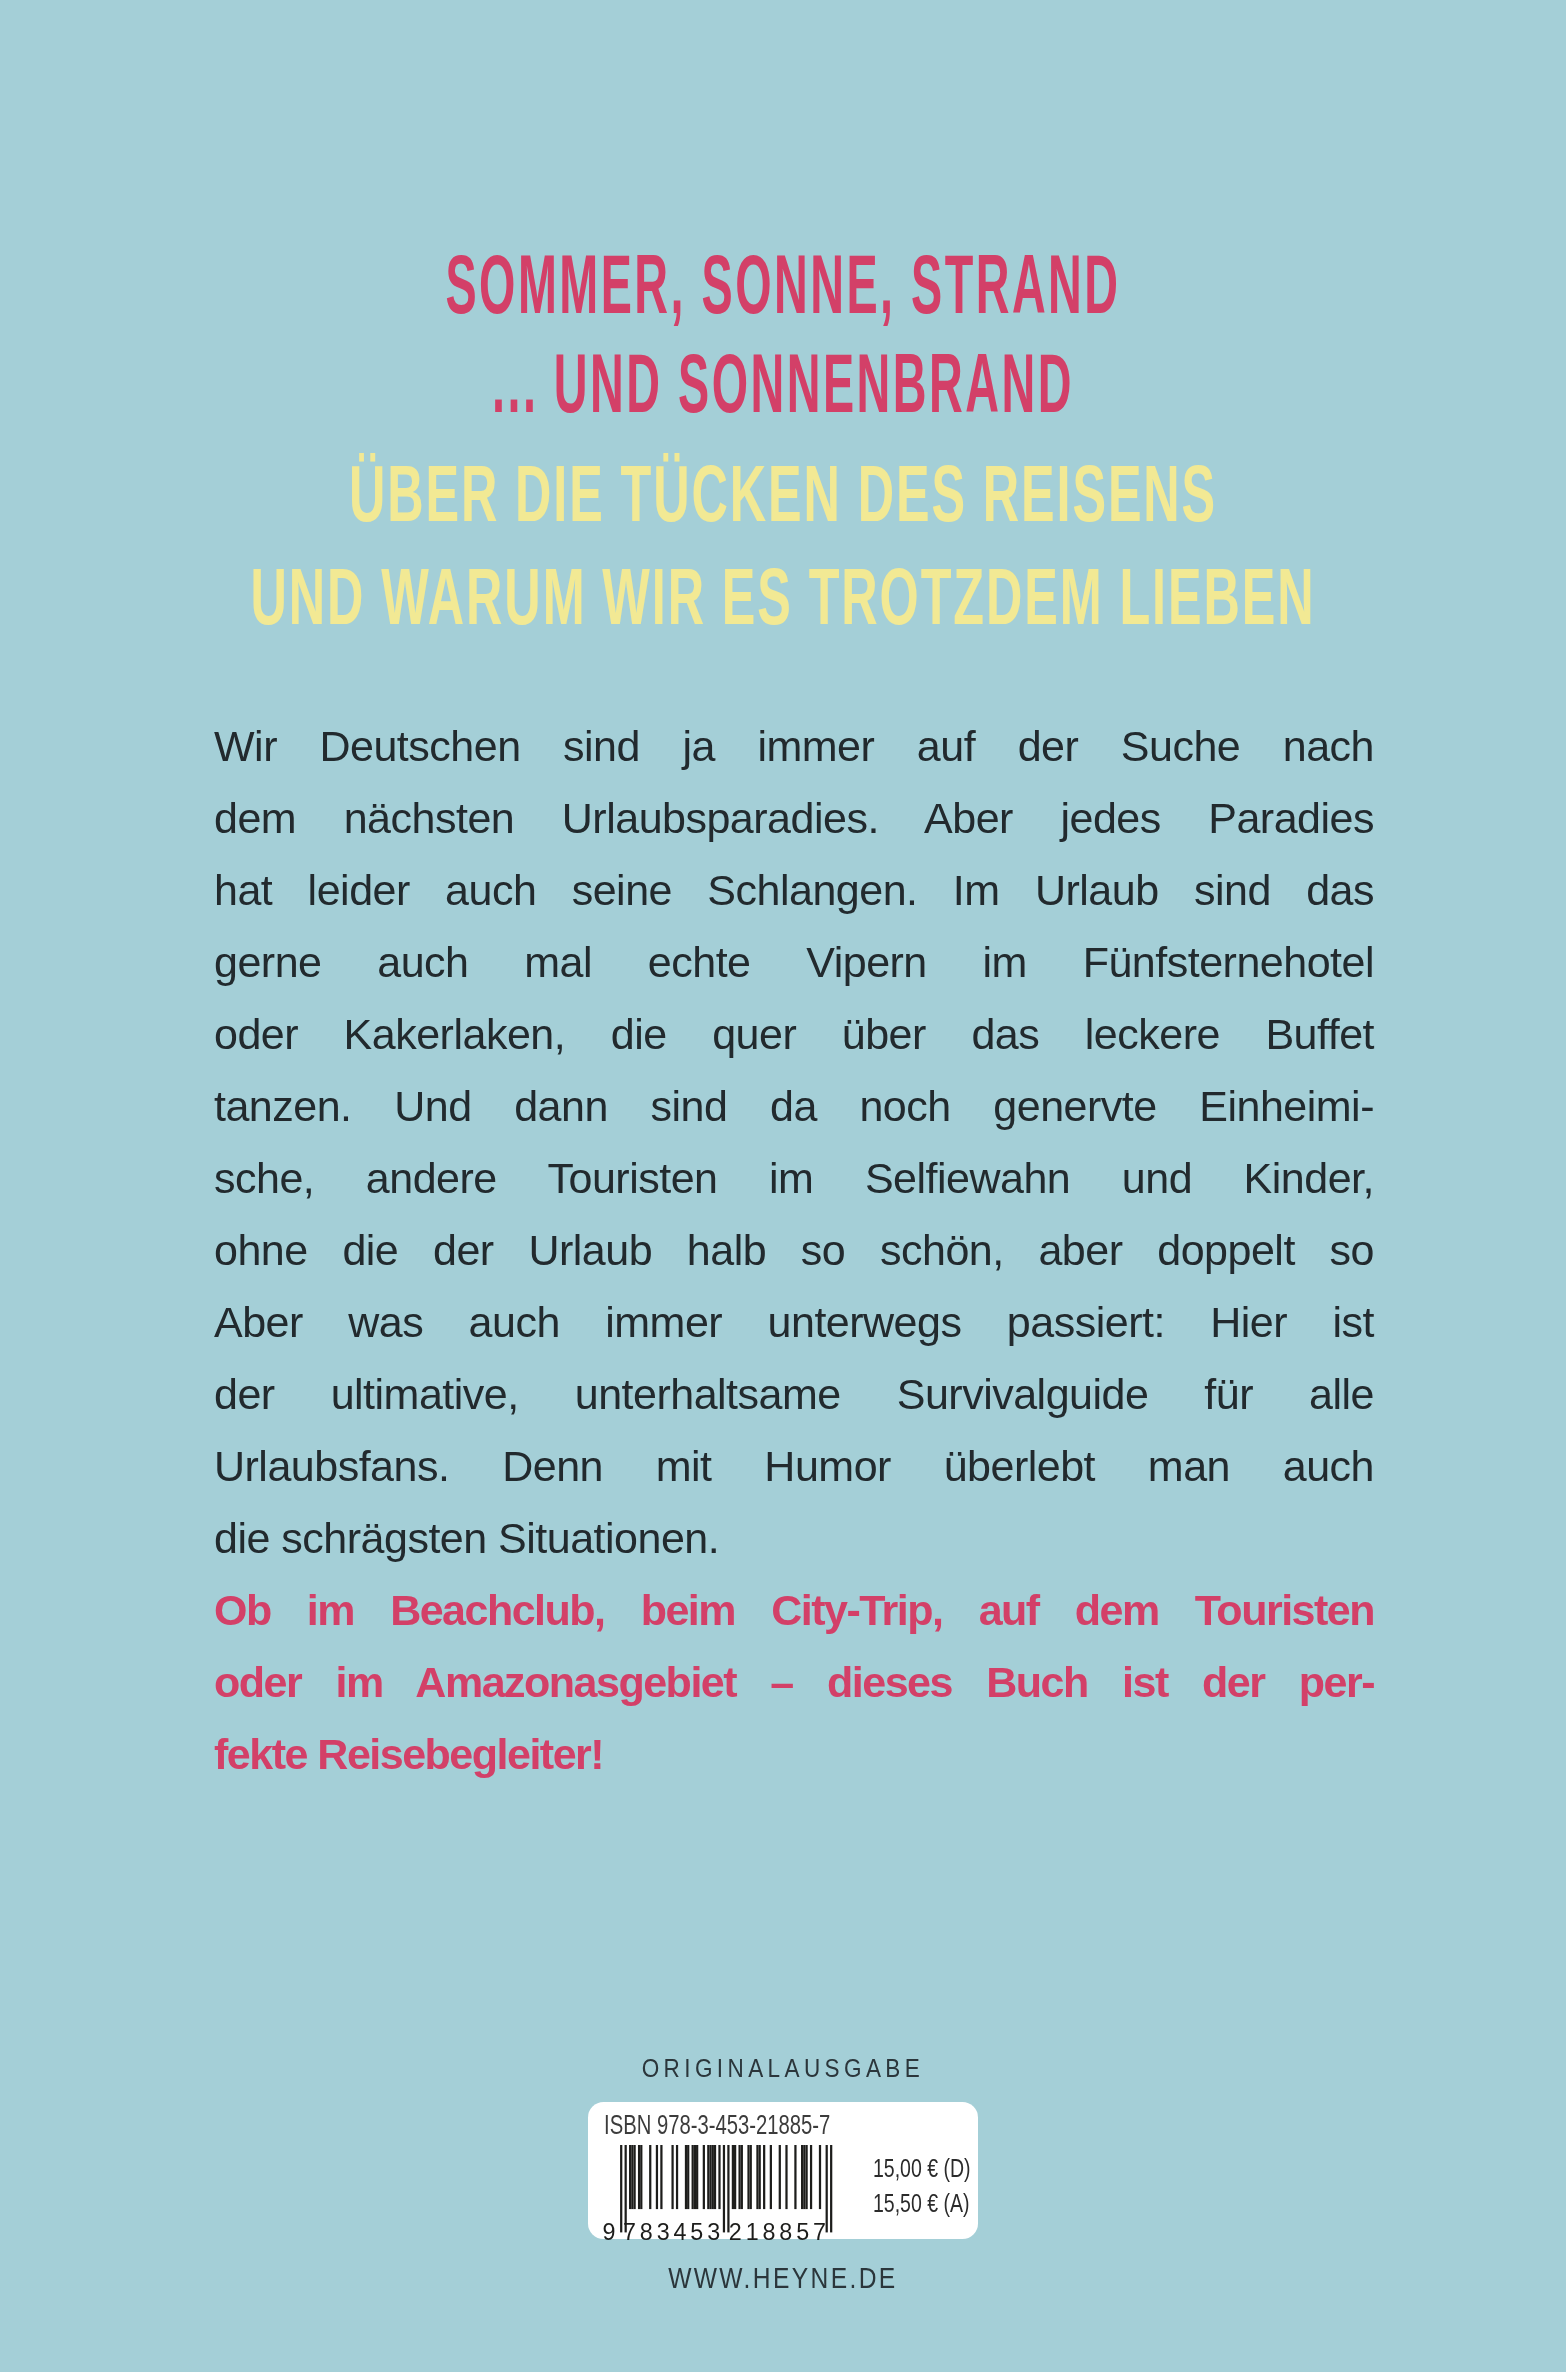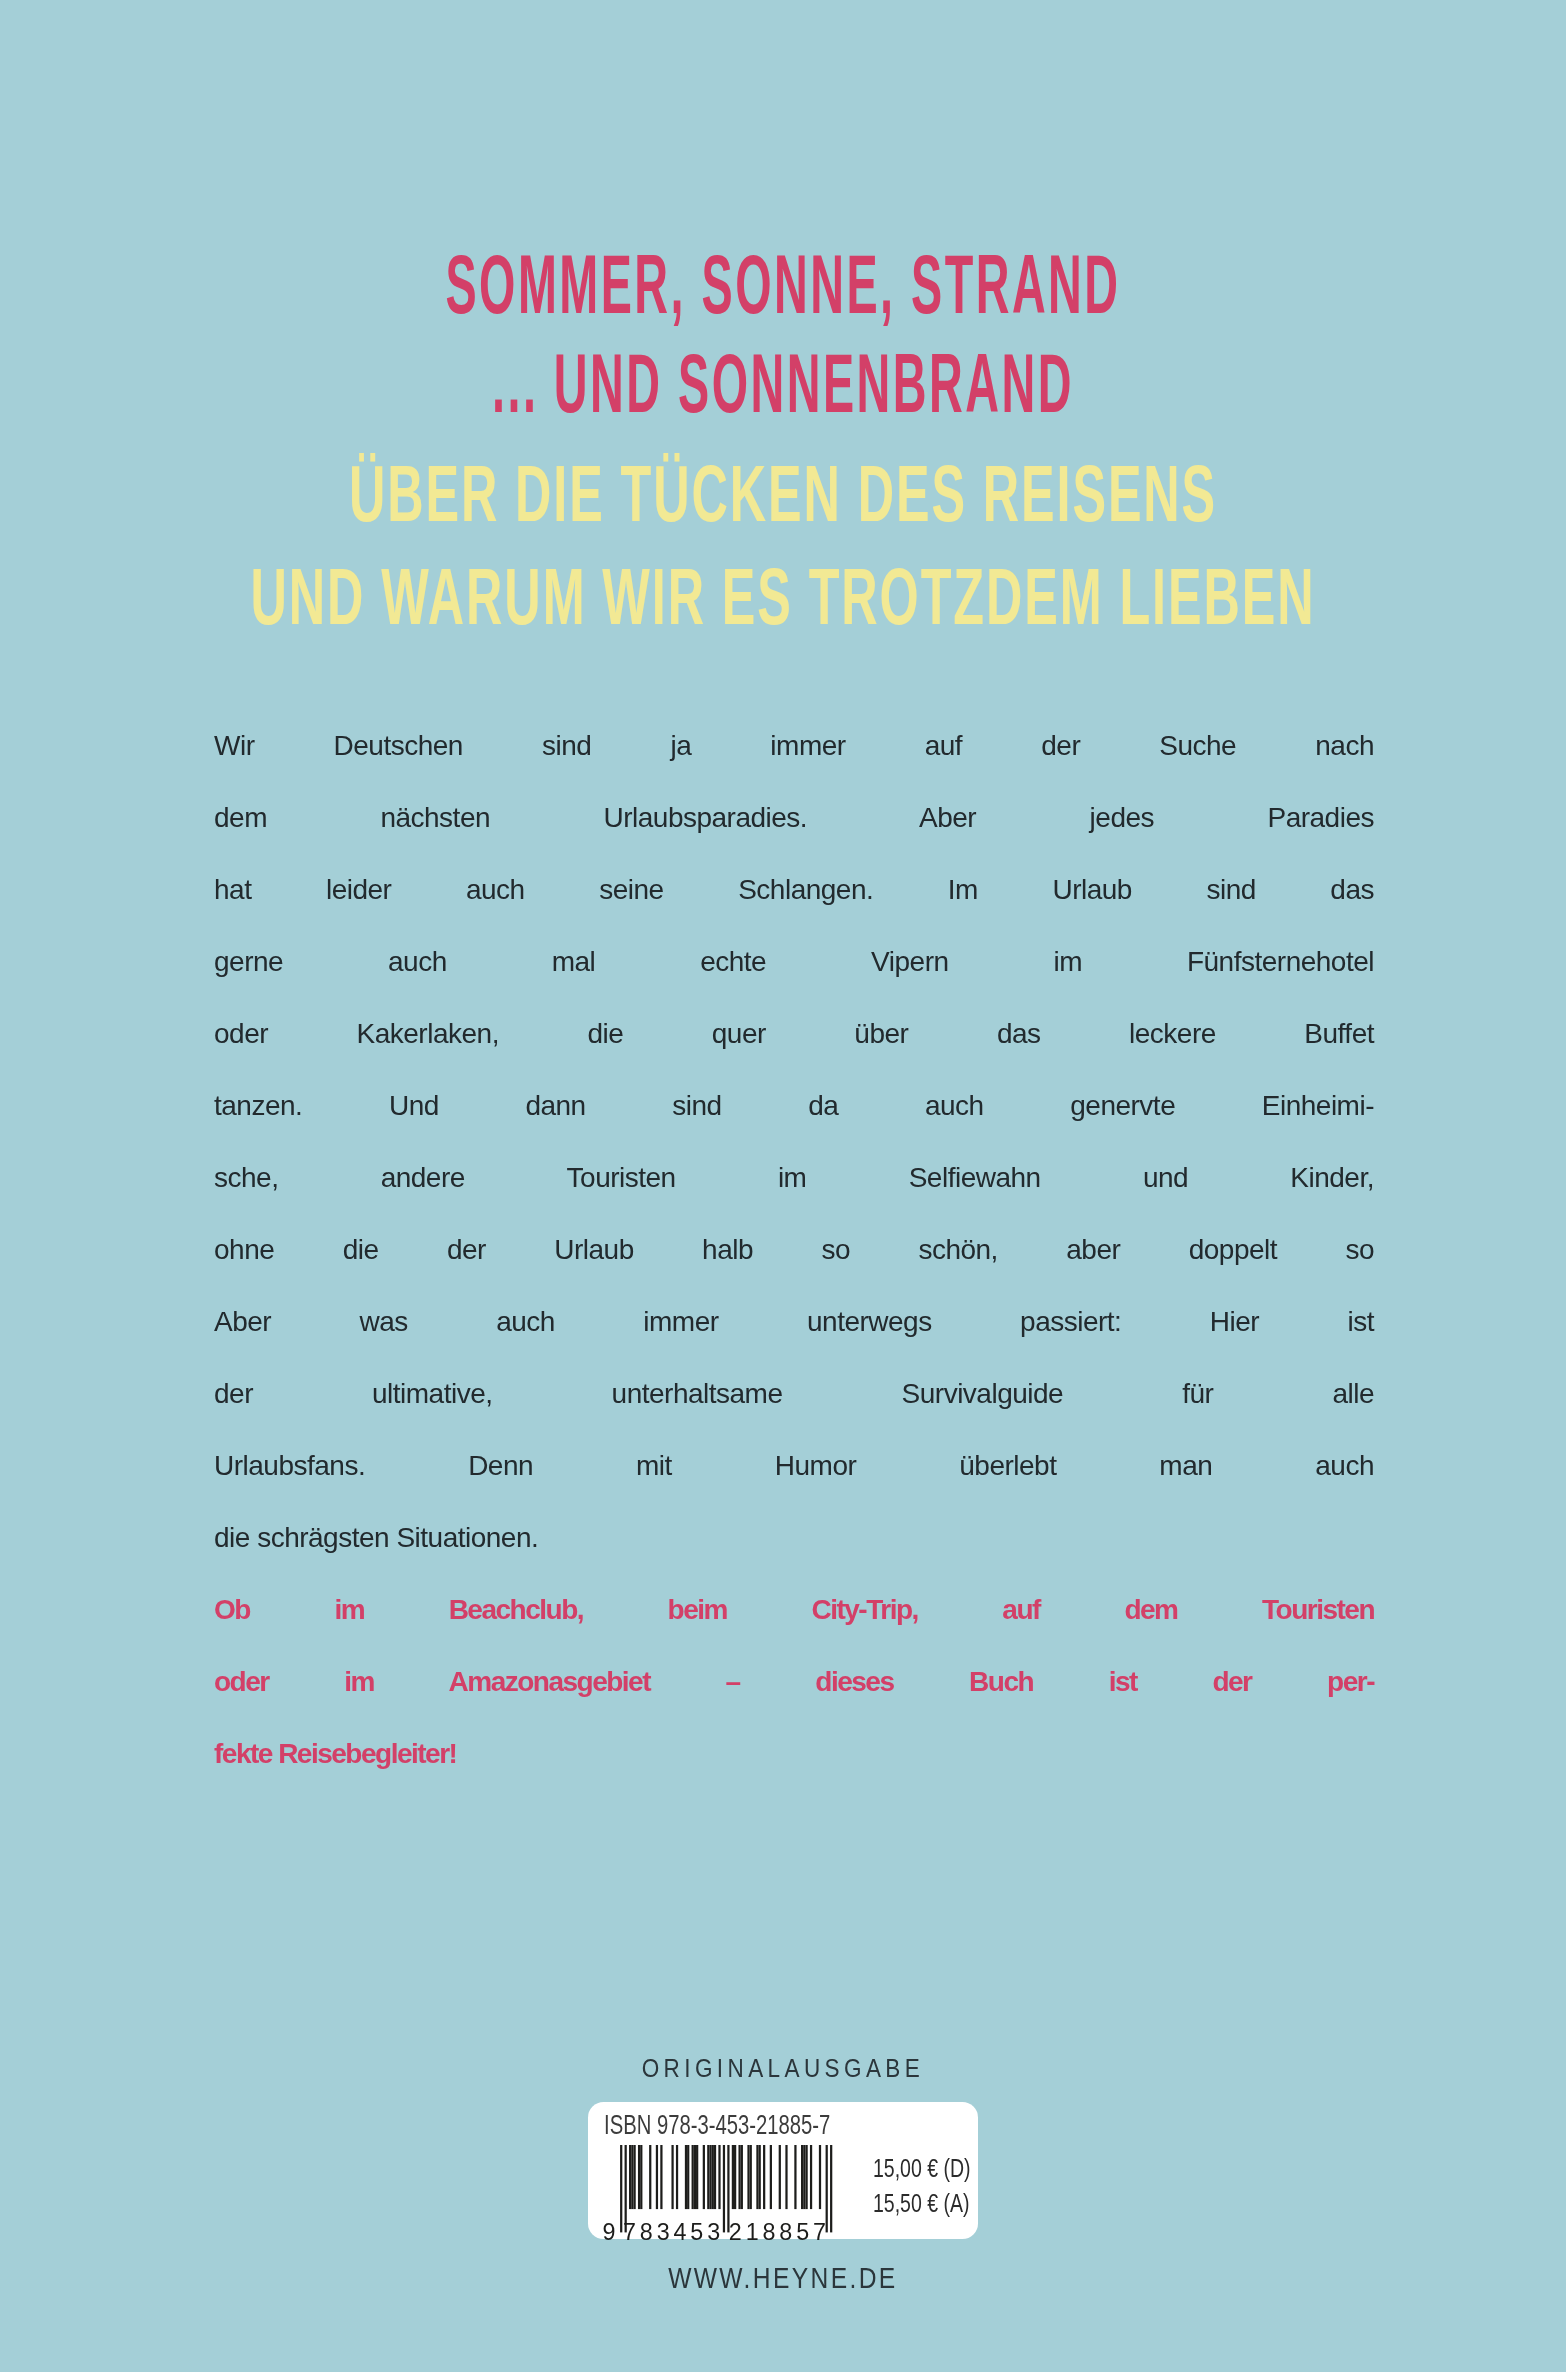--- a/index.html
+++ b/index.html
@@ -29,21 +29,21 @@
   .hl3 { top: 453px; font-size: 53px; letter-spacing: 2px; transform: scale(0.95, 1.5); transform-origin: top center; }
   .hl4 { top: 556px; font-size: 53px; letter-spacing: 2px; transform: scale(0.95, 1.5); transform-origin: top center; }
 
   
   .body-text {
     position: absolute;
     left: 214px;
     top: 710px;
     width: 1160px;
     color: var(--body, #222a2e);
-    font-size: 28px;
+    font-size: 43px;
     letter-spacing: -0.5px;
     line-height: 72px;
   }
   .body-line {
     height: 72px;
     text-align: justify;
     text-align-last: left;
     white-space: normal;
   }
   .body-line.just { text-align-last: justify; }
@@ -132,21 +132,21 @@
   <div class="hl hl-pink hl2">... UND SONNENBRAND</div>
   <div class="hl hl-yellow hl3">ÜBER DIE TÜCKEN DES REISENS</div>
   <div class="hl hl-yellow hl4">UND WARUM WIR ES TROTZDEM LIEBEN</div>
 
   <div class="body-text">
       <div class="body-line just">Wir Deutschen sind ja immer auf der Suche nach</div>
       <div class="body-line just">dem nächsten Urlaubsparadies. Aber jedes Paradies</div>
       <div class="body-line just">hat leider auch seine Schlangen. Im Urlaub sind das</div>
       <div class="body-line just">gerne auch mal echte Vipern im Fünfsternehotel</div>
       <div class="body-line just">oder Kakerlaken, die quer über das leckere Buffet</div>
-      <div class="body-line just">tanzen. Und dann sind da auch genervte Einheimi-</div>
+      <div class="body-line just">tanzen. Und dann sind da noch genervte Einheimi-</div>
       <div class="body-line just">sche, andere Touristen im Selfiewahn und Kinder,</div>
       <div class="body-line just">ohne die der Urlaub halb so schön, aber doppelt so</div>
       <div class="body-line just">Aber was auch immer unterwegs passiert: Hier ist</div>
       <div class="body-line just">der ultimative, unterhaltsame Survivalguide für alle</div>
       <div class="body-line just">Urlaubsfans. Denn mit Humor überlebt man auch</div>
       <div class="body-line">die schrägsten Situationen.</div>
       <div class="body-line accent just">Ob im Beachclub, beim City-Trip, auf dem Touristen</div>
       <div class="body-line accent just">oder im Amazonasgebiet – dieses Buch ist der per-</div>
       <div class="body-line accent">fekte Reisebegleiter!</div>
     </div>

